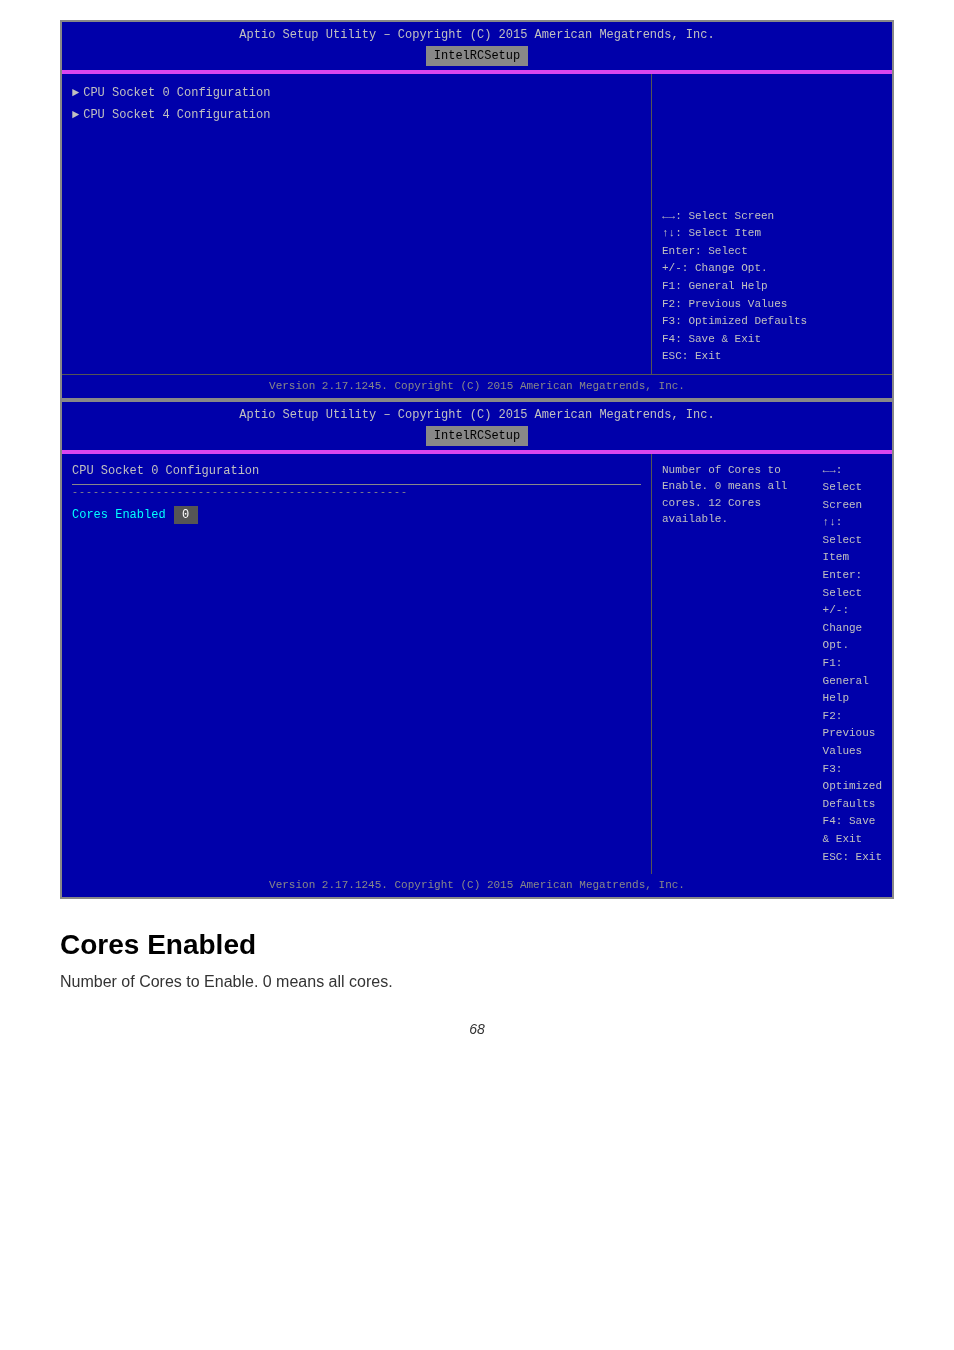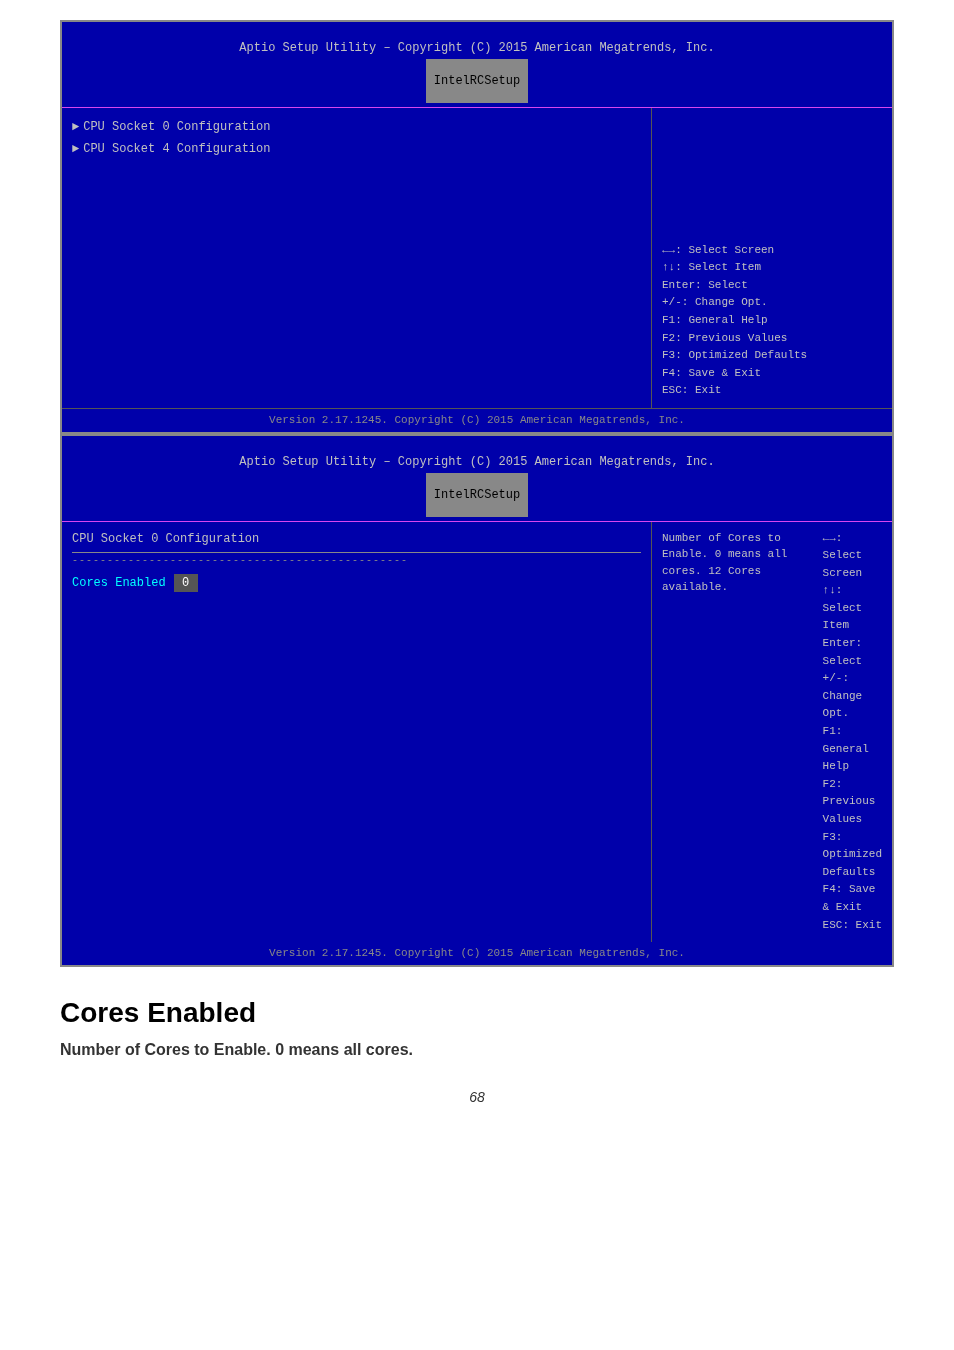--- a/index.html
+++ b/index.html
@@ -23,29 +23,28 @@
       margin-bottom: 0;
       font-size: 12px;
       line-height: 1.5;
     }
 
     .bios-header {
       background: #0000aa;
       color: #c0c0c0;
       text-align: center;
       padding: 4px 8px;
-      border-bottom: 1px solid #d946ef;
-      margin-top: 13px;
+      border-bottom: 4px solid #d946ef;
     }
 
     .bios-header .tab-label {
       background: #888888;
       color: #000000;
       display: inline-block;
-      padding: 13px 8px;
+      padding: 1px 8px;
       margin-top: 2px;
     }
 
     .bios-content {
       display: flex;
       min-height: 300px;
     }
 
     .bios-left {
       flex: 1;
@@ -164,21 +163,20 @@
       font-weight: bold;
       color: #000000;
       margin-bottom: 12px;
     }
 
     .feature-desc {
       font-family: Arial, sans-serif;
       font-size: 16px;
       color: #333333;
       margin-bottom: 30px;
-      font-weight: bold;
     }
 
     .page-number {
       text-align: center;
       font-family: Arial, sans-serif;
       font-size: 14px;
       color: #333333;
       font-style: italic;
     }
 

